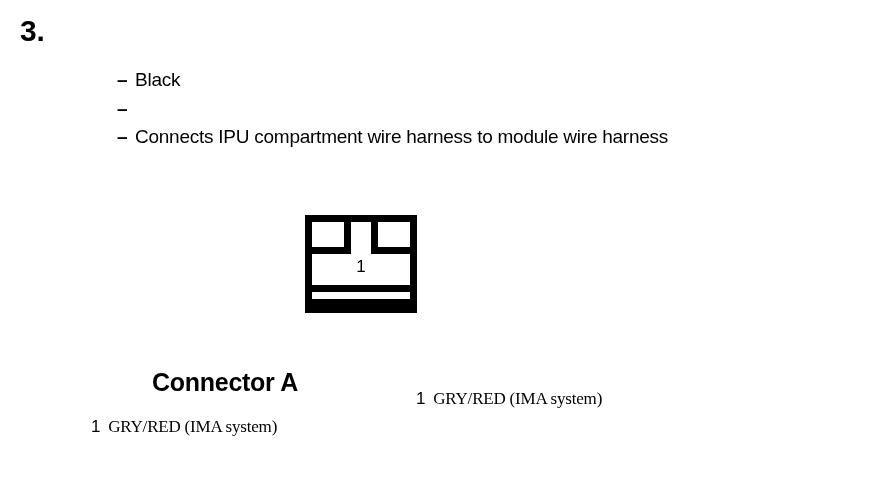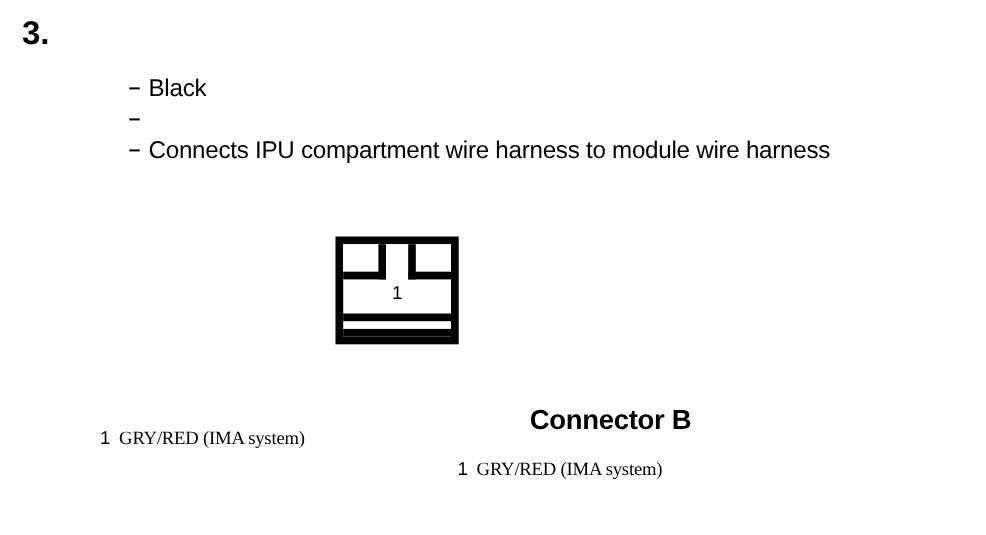--- a/index.html
+++ b/index.html
@@ -64,21 +64,21 @@
     letter-spacing: -0.25px;
   }
   .bullet-row:last-child { margin-bottom: 0; }
   .bullet-dash {
     width: 18px;
     flex: 0 0 18px;
     font-size: 19px;
     font-weight: bold;
   }
   .bullet-text {
-    font-size: 22px;
+    font-size: 19px;
   }
 
   
   .connector-figure {
     position: absolute;
     left: 305px;
     top: 215px;
     width: 112px;
     height: 98px;
   }
@@ -207,30 +207,30 @@
     <div class="conn-cavity right"></div>
     <div class="conn-channel"></div>
     <div class="conn-pin-number">1</div>
     <div class="conn-band b1"></div>
     <div class="conn-band b2"></div>
   </div>
 
   <div class="connector-columns">
 
     <div class="conn-col a">
+      <div class="conn-col-title">Connector A</div>
       <div class="pin-list">
         <div class="pin-row">
           <span class="pin-num">1</span>
           <span class="pin-desc">GRY/RED (IMA system)</span>
         </div>
       </div>
     </div>
 
     <div class="conn-col b">
-      <div class="conn-col-title">Connector B</div>
       <div class="pin-list">
         <div class="pin-row">
           <span class="pin-num">1</span>
           <span class="pin-desc">GRY/RED (IMA system)</span>
         </div>
       </div>
     </div>
 
   </div>
 

